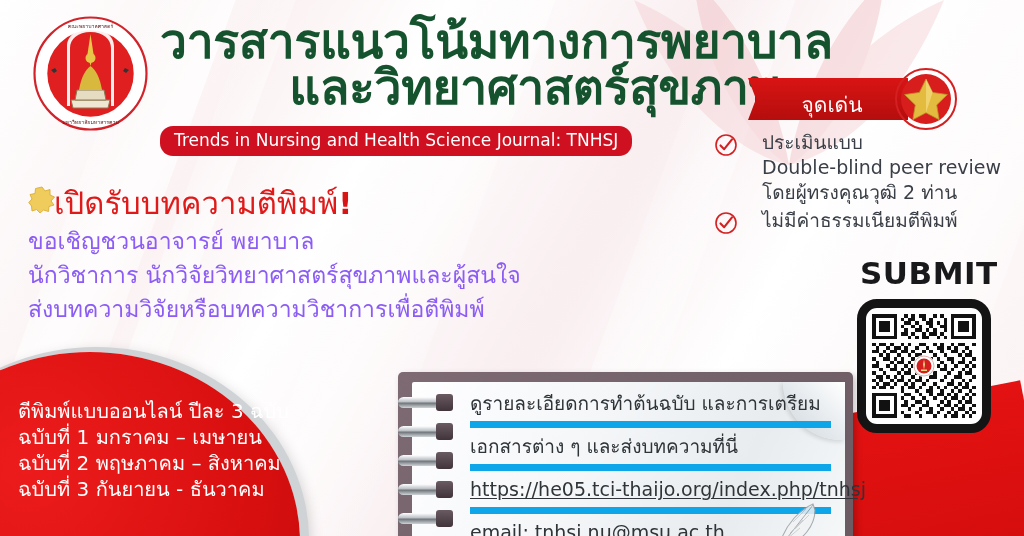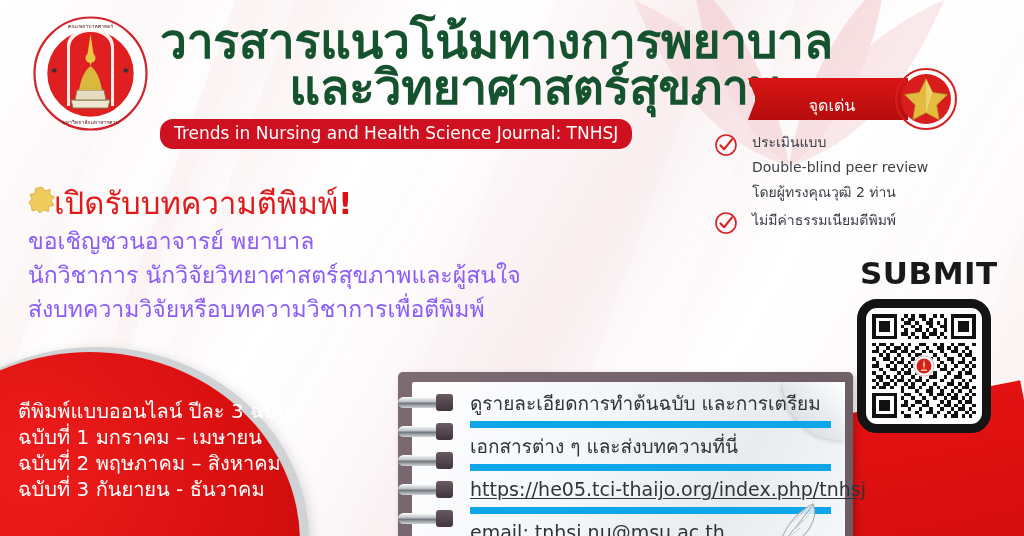--- a/index.html
+++ b/index.html
@@ -83,56 +83,56 @@
     font-weight: 700;
     font-size: 48px;
     line-height: 46px;
     color: #14532d;
     letter-spacing: -0.3px;
     white-space: nowrap;
     text-align: right;
   }
   .title-pill {
     display: inline-block;
-    margin-top: 9px;
+    margin-top: 16px;
     background: #cf1020;
     color: #ffffff;
     font-size: 17px;
     line-height: 17px;
     padding: 6px 14px 7px;
     border-radius: 13px;
     white-space: nowrap;
   }
 
   
   .ribbon {
     position: absolute; left: 748px; top: 78px;
     width: 160px; height: 42px;
     background: linear-gradient(#d91414, #b50d0d);
     clip-path: polygon(0 0, 100% 0, 100% 100%, 0 100%, 5% 50%);
     display: flex; align-items: center; justify-content: center;
   }
   .ribbon span {
-    color: #fff; font-size: 16px; line-height: 21px;
+    color: #fff; font-size: 21px; line-height: 21px;
     padding-left: 8px;
     margin-top: 12px;
   }
   .star-badge {
     position: absolute; left: 895px; top: 68px;
     width: 62px; height: 62px;
   }
 
   
   .bullets { position: absolute; left: 714px; top: 130px; width: 310px; }
   .bullet-row { display: flex; align-items: flex-start; margin-bottom: 3px; }
   .check-icon { width: 24px; height: 24px; flex: 0 0 24px; margin-top: 3px; }
   .bullet-text {
-    margin-left: 14px;
+    margin-left: 24px;
     color: #3a3f47;
-    font-size: 14px;
+    font-size: 19px;
     line-height: 25px;
   }
   .bullet-text .ln { display: block; white-space: nowrap; }
 
   
   .submit-label {
     position: absolute; left: 860px; top: 258px;
     font-weight: 700; font-size: 31px; line-height: 31px;
     letter-spacing: 0.5px;
     color: #19191b;

